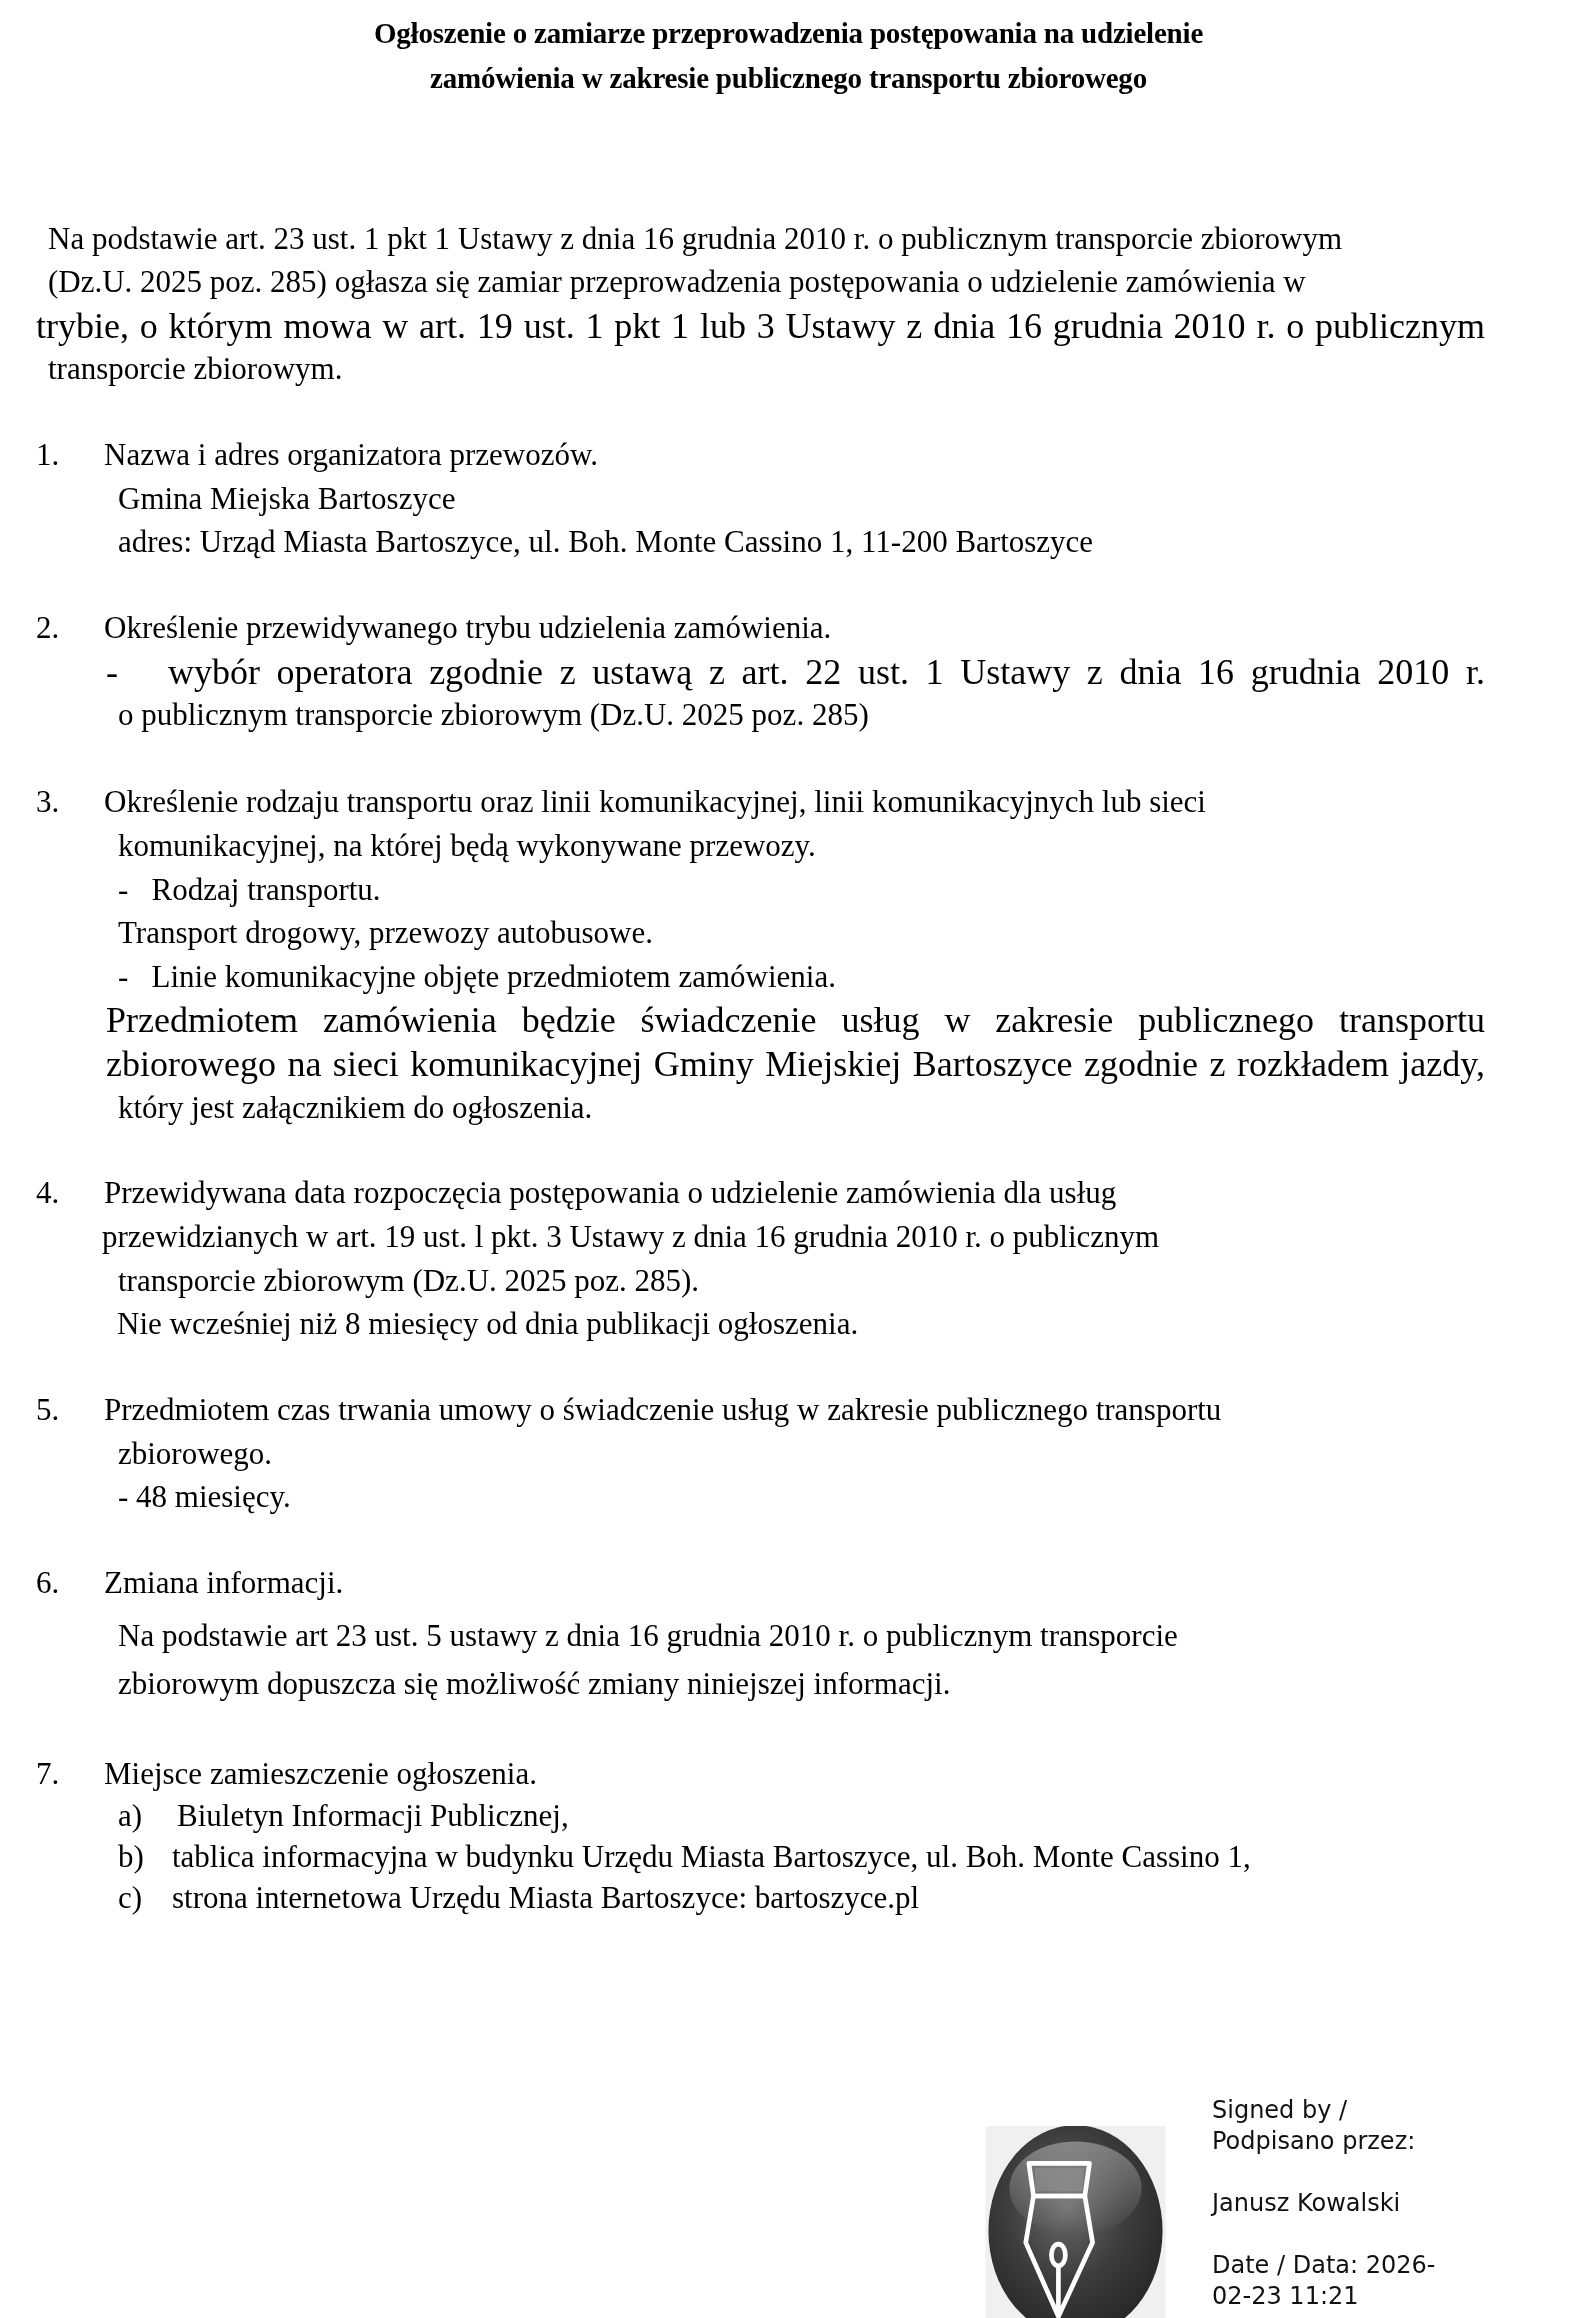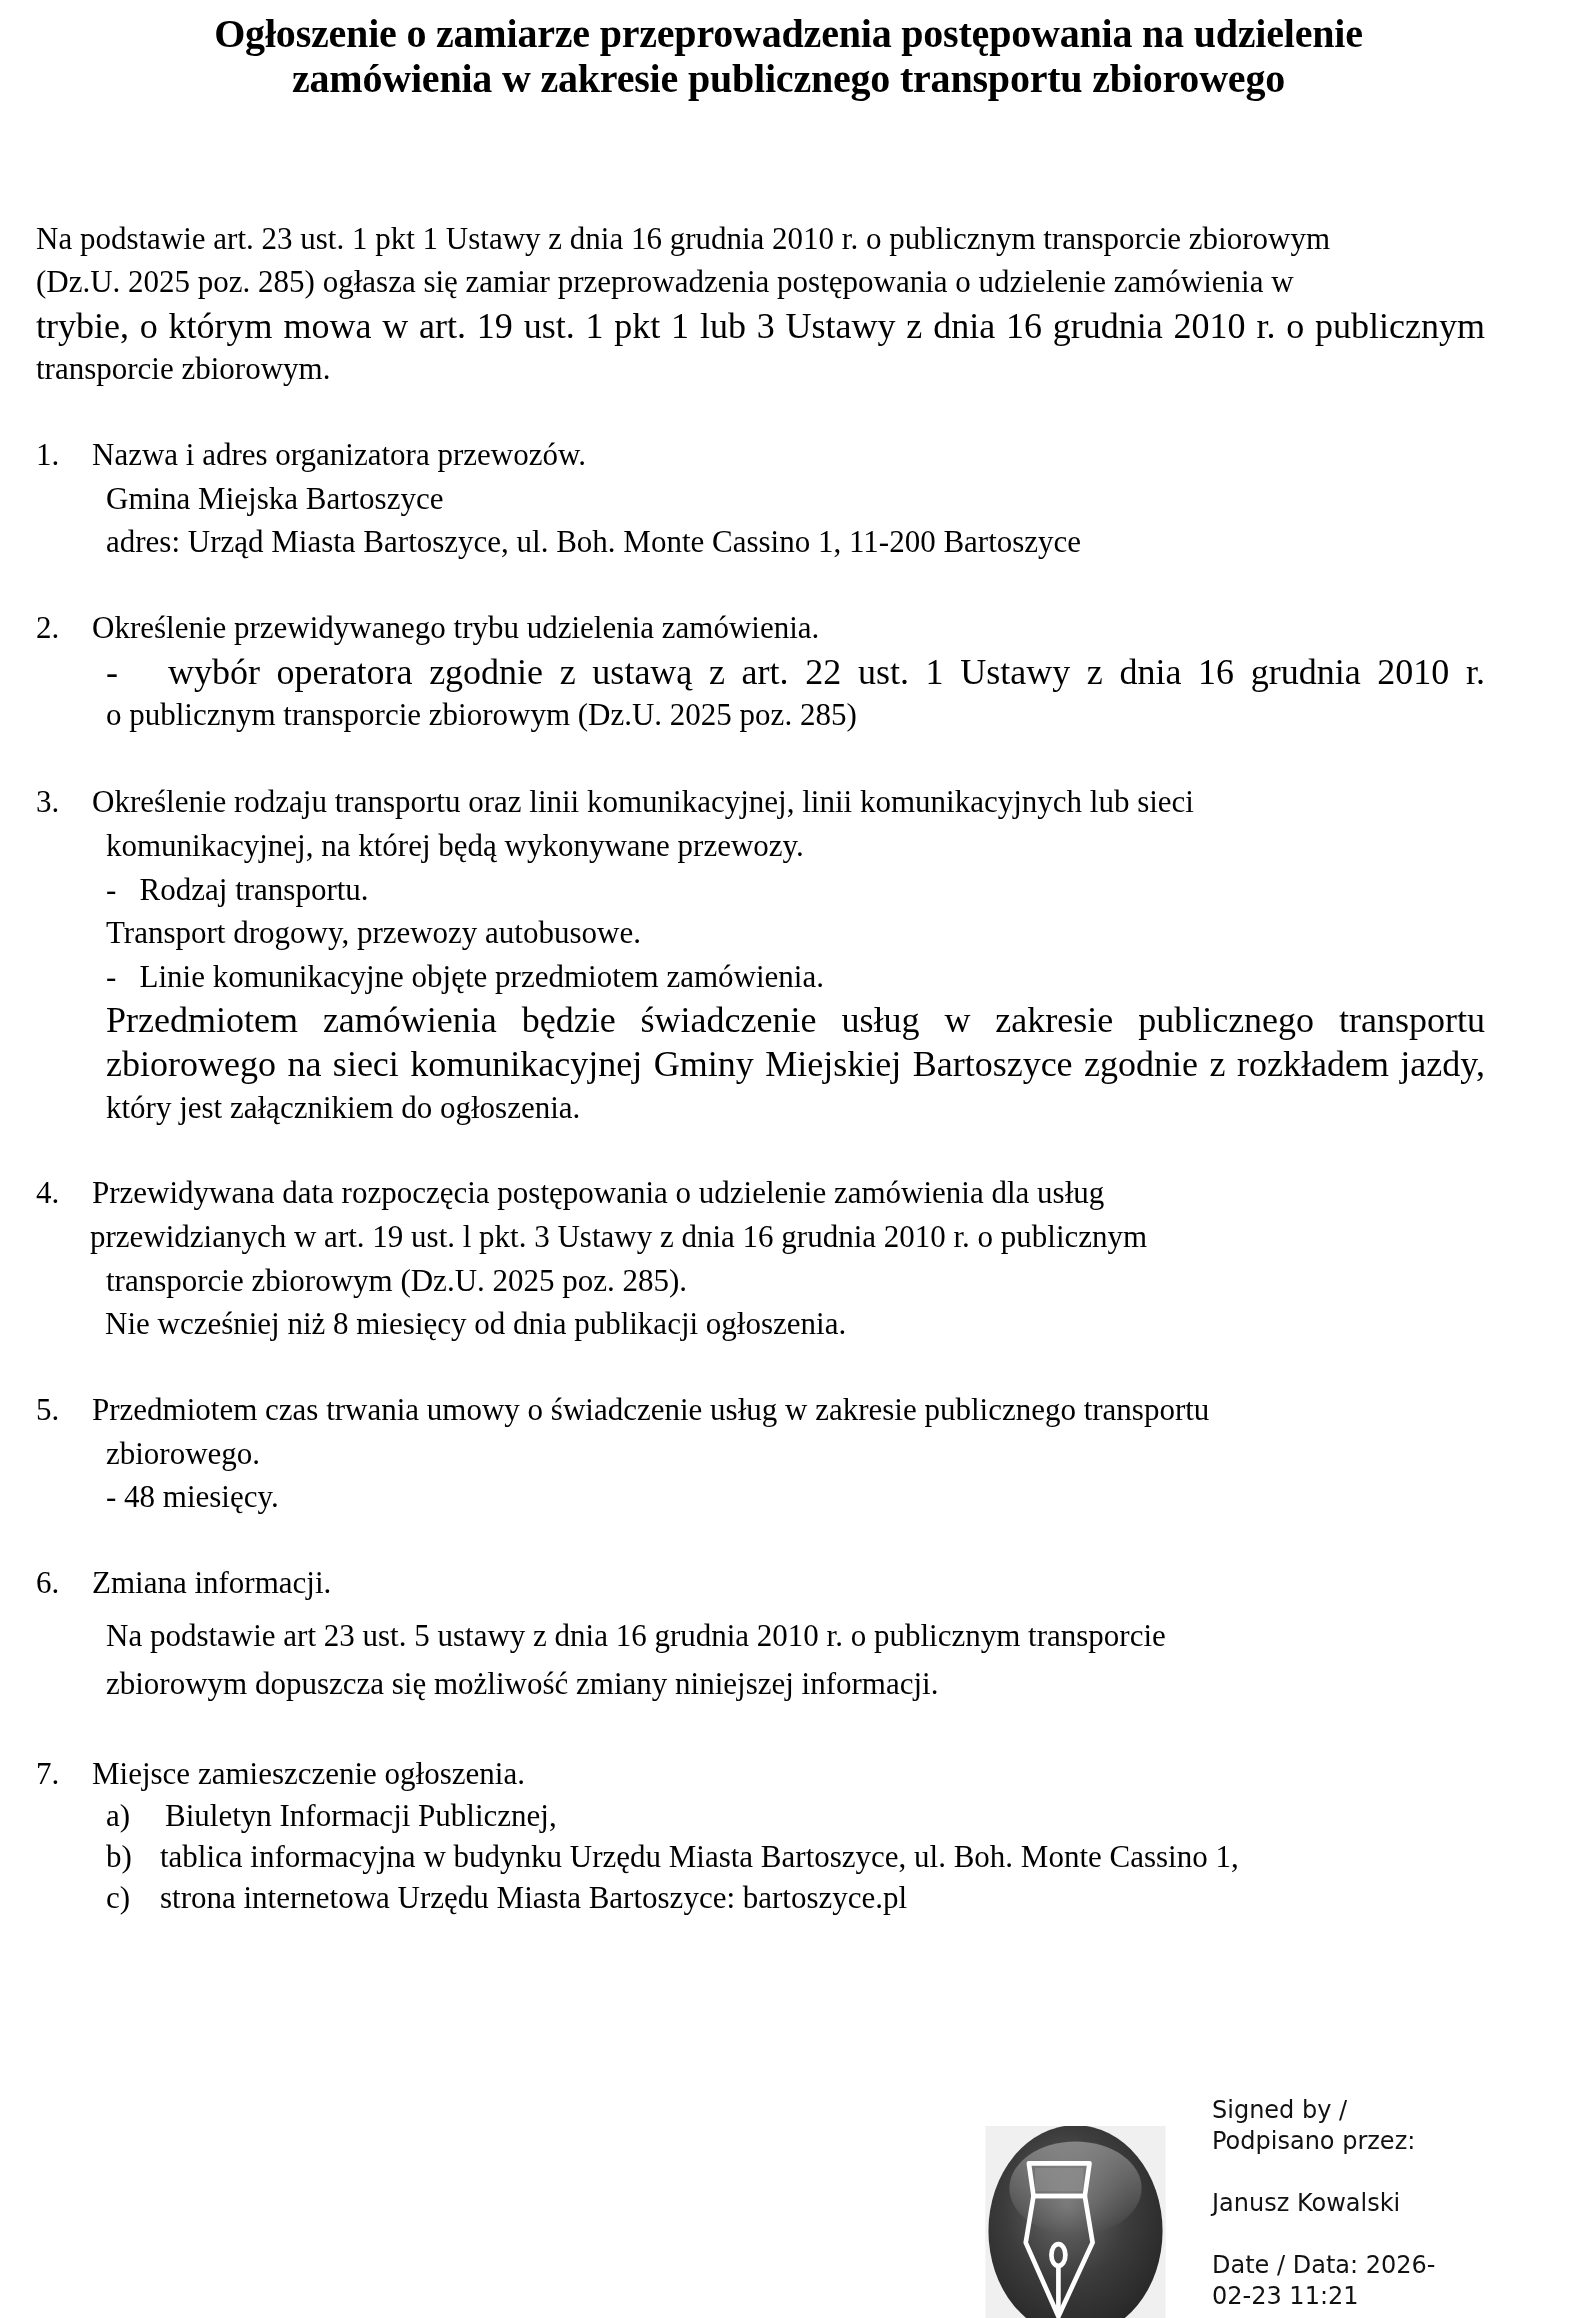--- a/index.html
+++ b/index.html
@@ -3,25 +3,25 @@
 <meta charset="utf-8">
 <style>
   html, body { margin: 0; padding: 0; background: #ffffff; }
   body {
     width: 1577px; height: 2319px; position: relative; overflow: hidden;
     font-family: "Liberation Serif", "DejaVu Serif", serif;
     color: #000000;
   }
   .title {
     position: absolute; left: 0; top: 11px; width: 1577px;
-    text-align: center; font-weight: bold; font-size: 40px; line-height: 45px;
+    text-align: center; font-weight: bold; font-size: 29px; line-height: 45px;
     letter-spacing: -0.2px;
   }
   .ln {
-    position: absolute; font-size: 31px; line-height: 44px; white-space: nowrap;
+    position: absolute; font-size: 31px; line-height: 44px; white-space: nowrap; margin-left: 12px;
   }
   .just {
     position: absolute; font-size: 36px; line-height: 44px;
     text-align: justify; text-align-last: justify; white-space: normal;
   }
   .num { position: absolute; font-size: 31px; line-height: 44px; }
   .sig-wrap { position: absolute; left: 985px; top: 2095px; width: 592px; height: 224px; }
   .sig-icon { position: absolute; left: 0; top: 31px; width: 181px; height: 192px; }
   .sig-text {
     position: absolute; left: 227px; top: 0; width: 358px;

